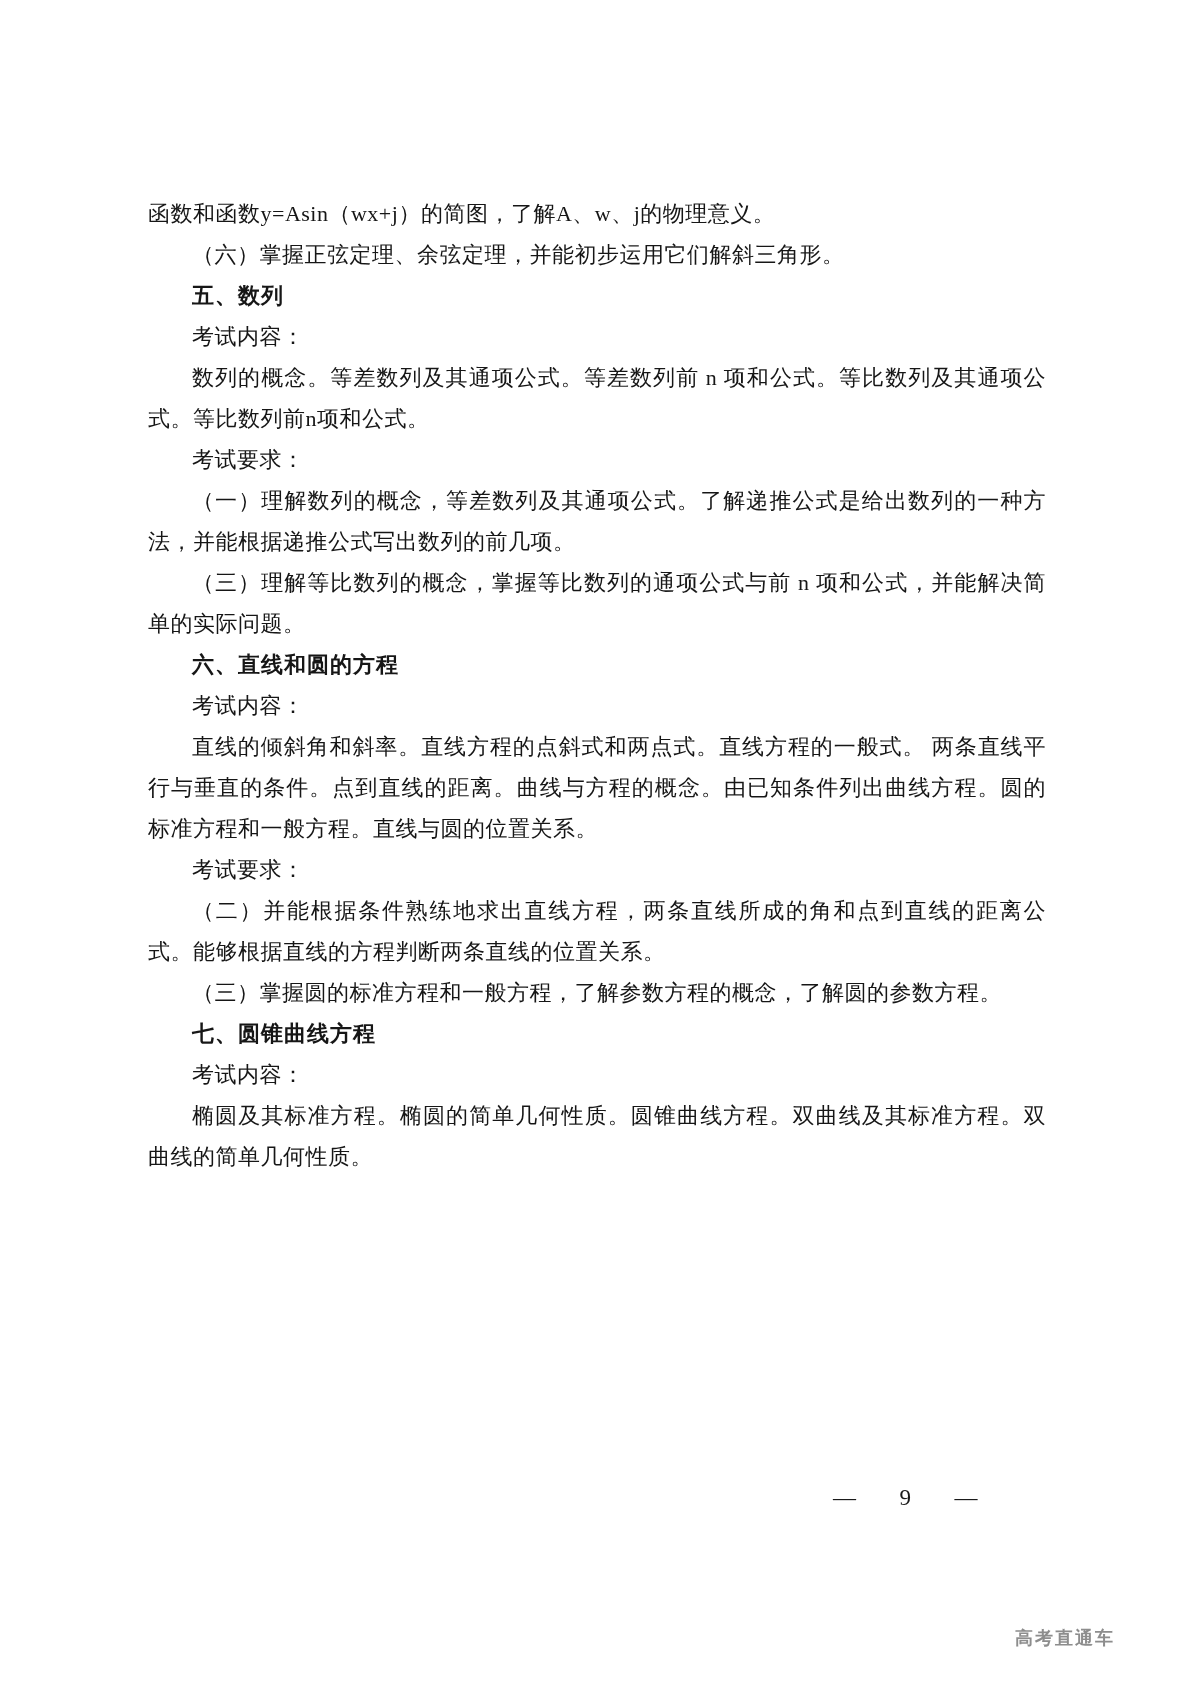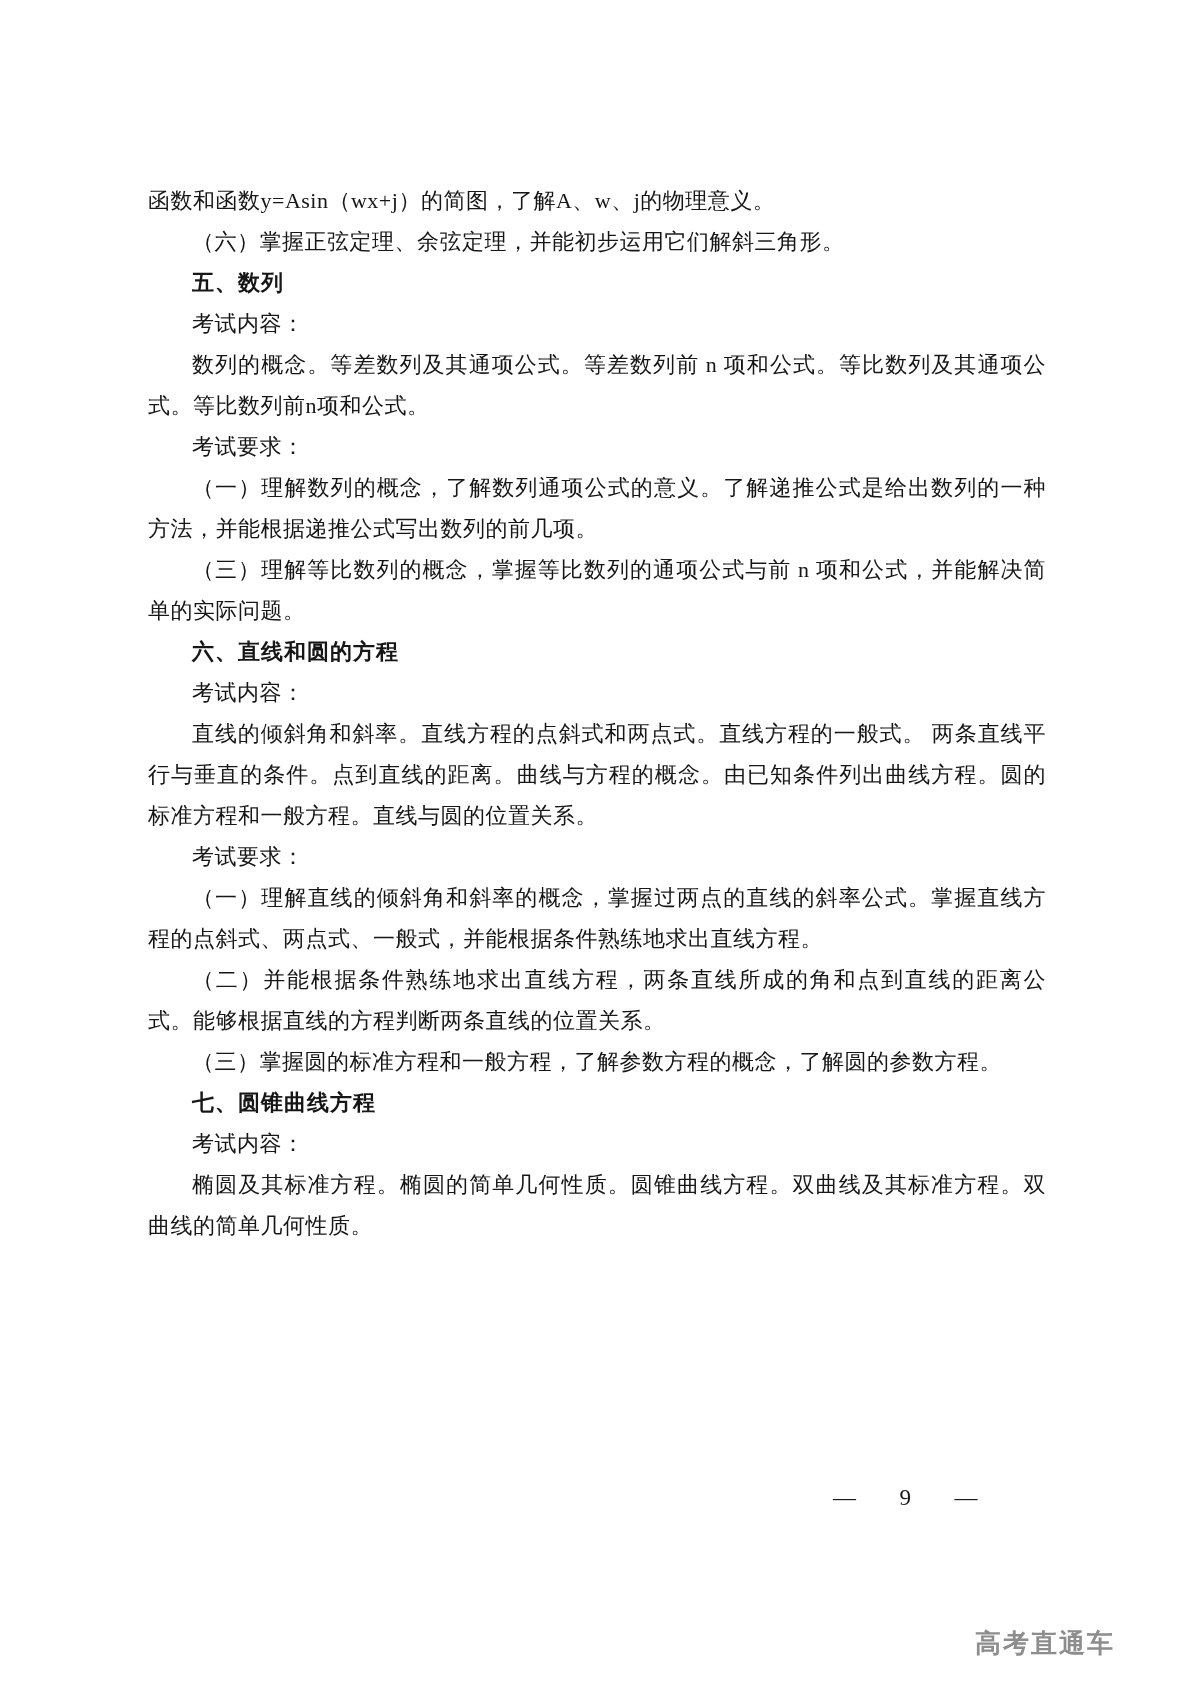--- a/index.html
+++ b/index.html
@@ -16,21 +16,21 @@
       overflow: hidden;
     }
     .page {
       position: absolute;
       inset: 0;
       background: #ffffff;
     }
     .content {
       position: absolute;
       left: 148px;
-      top: 180px;
+      top: 193px;
       width: 898px;
     }
     .para {
       margin: 0;
       font-size: 22px;
       line-height: 41px;
       text-align: justify;
       letter-spacing: 0.5px;
     }
     .para.indent {
@@ -49,46 +49,45 @@
       font-size: 23px;
       line-height: 30px;
       color: #1a1a1a;
       word-spacing: 16px;
       white-space: pre;
     }
     .watermark {
       position: absolute;
       right: 76px;
       top: 1626px;
-      font-size: 26px;
+      font-size: 18px;
       font-weight: bold;
       font-family: "Liberation Sans", "DejaVu Sans", sans-serif;
       color: #8d8d8d;
       letter-spacing: 2px;
     }
   </style>
 </head>
 <body>
 
 <div class="page">
 
   <div class="content">
     <p class="para flush">函数和函数y=Asin（wx+j）的简图，了解A、w、j的物理意义。</p>
     <p class="para indent">（六）掌握正弦定理、余弦定理，并能初步运用它们解斜三角形。</p>
     <p class="para heading">五、数列</p>
     <p class="para indent">考试内容：</p>
     <p class="para indent">数列的概念。等差数列及其通项公式。等差数列前 n 项和公式。等比数列及其通项公式。等比数列前n项和公式。</p>
     <p class="para indent">考试要求：</p>
-    <p class="para indent">（一）理解数列的概念，了解数列通项公式的意义。了解递推公式是给出数列的一种方法，并能根据递推公式写出数列的前几项。</p>
+    <p class="para indent">（一）理解数列的概念，等差数列及其通项公式。了解递推公式是给出数列的一种方法，并能根据递推公式写出数列的前几项。</p>
     <p class="para indent">（三）理解等比数列的概念，掌握等比数列的通项公式与前 n 项和公式，并能解决简单的实际问题。</p>
     <p class="para heading">六、直线和圆的方程</p>
     <p class="para indent">考试内容：</p>
     <p class="para indent">直线的倾斜角和斜率。直线方程的点斜式和两点式。直线方程的一般式。 两条直线平行与垂直的条件。点到直线的距离。曲线与方程的概念。由已知条件列出曲线方程。圆的标准方程和一般方程。直线与圆的位置关系。</p>
     <p class="para indent">考试要求：</p>
-    <p class="para indent">（一）理解直线的倾斜角和斜率的概念，掌握过两点的直线的斜率公式。掌握直线方程的点斜式、两点式、一般式，并能根据条件熟练地求出直线方程。</p>
     <p class="para indent">（二）并能根据条件熟练地求出直线方程，两条直线所成的角和点到直线的距离公式。能够根据直线的方程判断两条直线的位置关系。</p>
     <p class="para indent">（三）掌握圆的标准方程和一般方程，了解参数方程的概念，了解圆的参数方程。</p>
     <p class="para heading">七、圆锥曲线方程</p>
     <p class="para indent">考试内容：</p>
     <p class="para indent">椭圆及其标准方程。椭圆的简单几何性质。圆锥曲线方程。双曲线及其标准方程。双曲线的简单几何性质。</p>
   </div>
 
   <div class="page-number">—  9  —</div>
 
   <div class="watermark">高考直通车</div>

